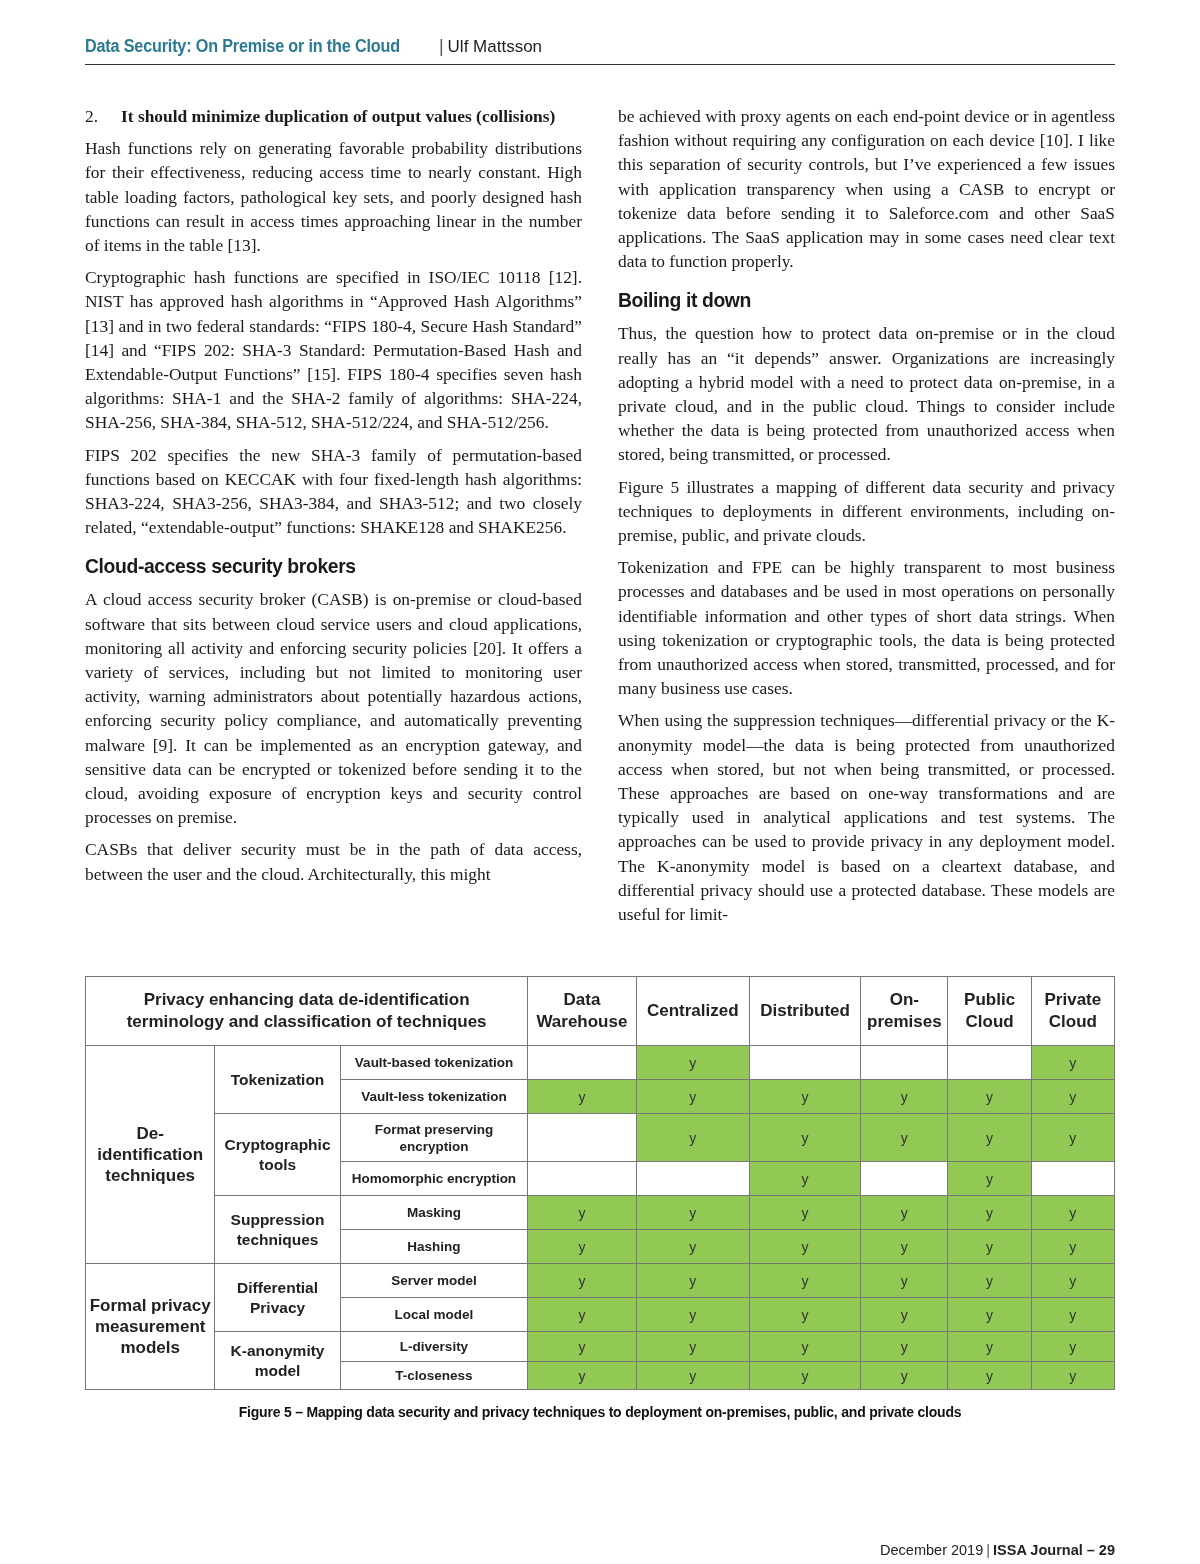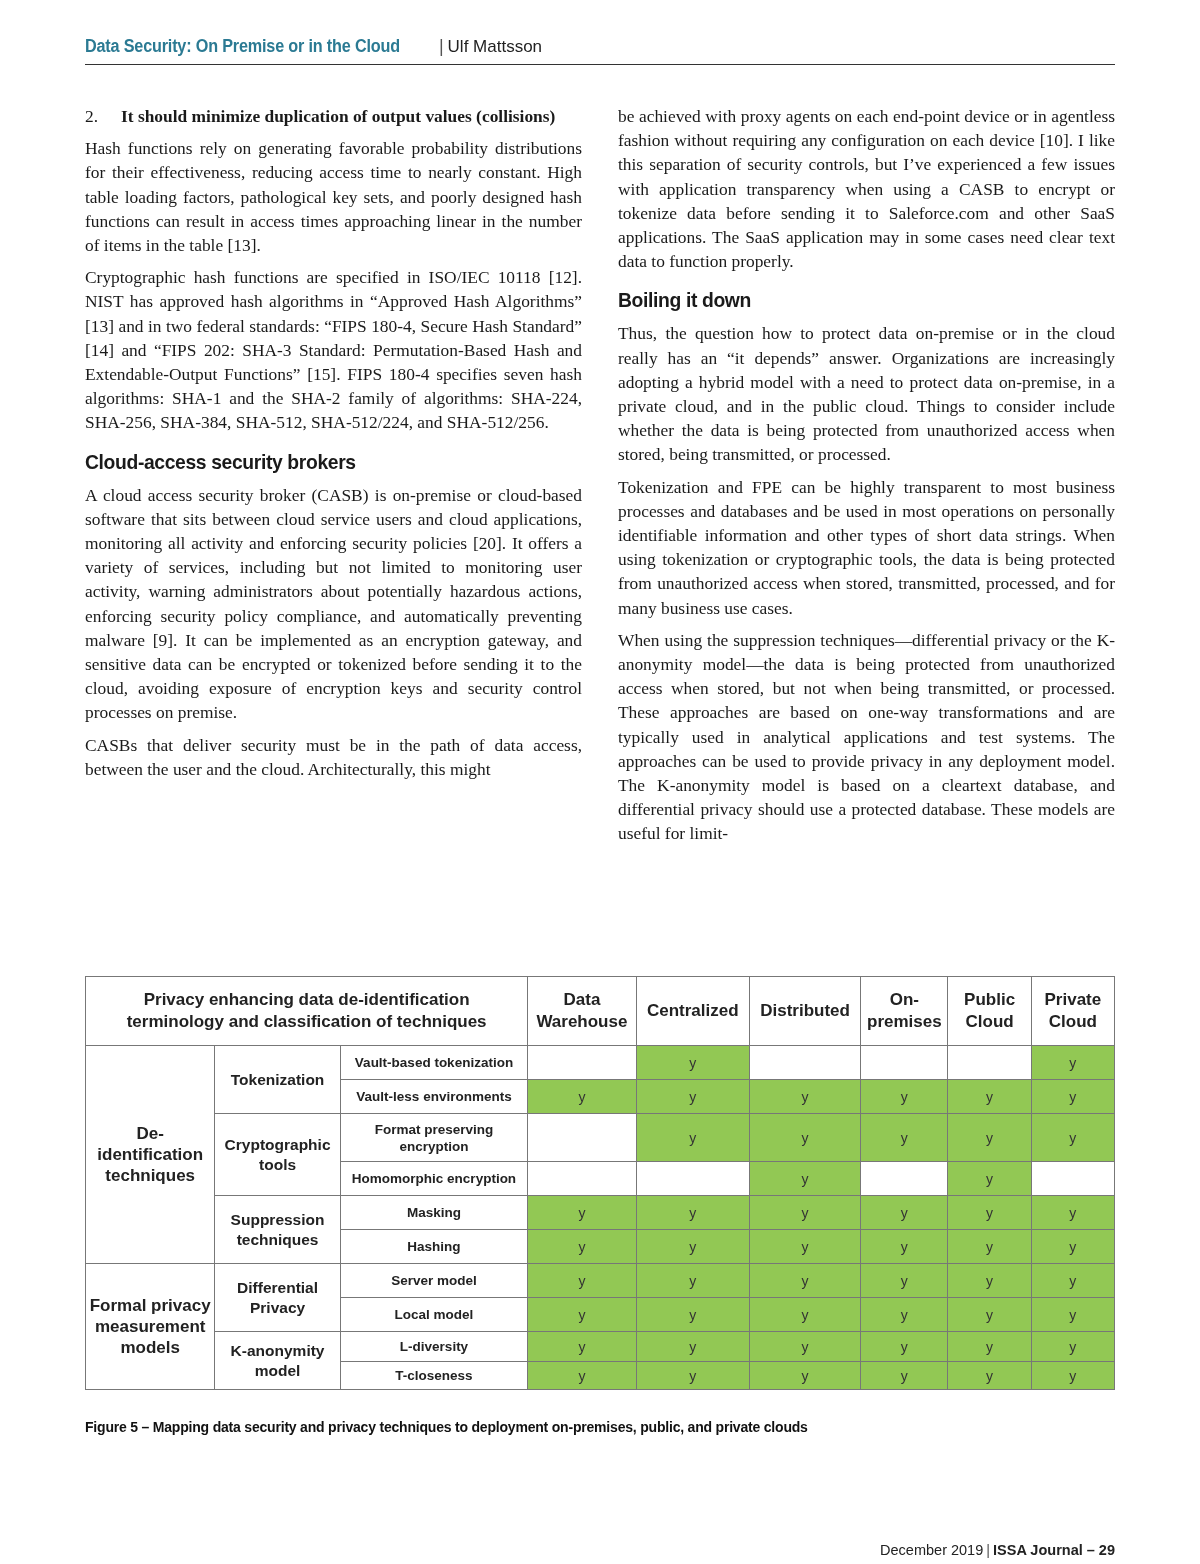--- a/index.html
+++ b/index.html
@@ -23,21 +23,21 @@
   table.fig { border-collapse: collapse; width: 1030px; font-family: "Liberation Sans", sans-serif; table-layout: fixed; }
   table.fig td, table.fig th { border: 1.5px solid #777; text-align: center; vertical-align: middle; padding: 0; }
   table.fig th { font-weight: bold; font-size: 17px; line-height: 22px; color: #222; height: 68px; }
   table.fig th.corner { font-size: 17px; }
   .grp { font-weight: bold; font-size: 17px; line-height: 21px; color: #222; }
   .sub { font-weight: bold; font-size: 15.5px; line-height: 20px; color: #222; }
   .tech { font-weight: bold; font-size: 13.5px; line-height: 17px; color: #222; }
   td.yes { background: #92c854; color: #333; font-size: 14px; border-color: #3d5a24; }
   td.no { background: #ffffff; }
   td.cell { font-size: 14px; }
-  .caption { margin-top: 29px; text-align: left; font-family: "Liberation Sans", sans-serif; font-weight: bold; font-size: 14px; color: #111; letter-spacing: -0.2px; }
+  .caption { margin-top: 14px; text-align: center; font-family: "Liberation Sans", sans-serif; font-weight: bold; font-size: 14px; color: #111; letter-spacing: -0.2px; }
 
   .footer { position: absolute; right: 85px; top: 1542px; font-family: "Liberation Sans", sans-serif; font-size: 14.5px; color: #222; white-space: nowrap; }
   .footer .sep { color: #555; margin: 0 3px; }
   .footer .journal { font-weight: bold; }
 </style>
 </head>
 <body>
 
 <div class="header">
   <div class="header-line">
@@ -45,29 +45,31 @@
   </div>
 </div>
 
 <div class="col col-left">
   <div class="list-item">
     <span class="list-num">2.</span>
     <span class="list-text">It should minimize duplication of output values (colli­sions)</span>
   </div>
   <p>Hash functions rely on generating favorable probability dis­tributions for their effectiveness, reducing access time to nearly constant. High table loading factors, pathological key sets, and poorly designed hash functions can result in access times approaching linear in the number of items in the table [13].</p>
   <p>Cryptographic hash functions are specified in ISO/IEC 10118 [12]. NIST has approved hash algorithms in “Approved Hash Algorithms” [13] and in two federal standards: “FIPS 180-4, Secure Hash Standard” [14] and “FIPS 202: SHA-3 Standard: Permutation-Based Hash and Extendable-Output Functions” [15]. FIPS 180-4 specifies seven hash algorithms: SHA-1 and the SHA-2 family of algorithms: SHA-224, SHA-256, SHA-384, SHA-512, SHA-512/224, and SHA-512/256.</p>
+  <p>FIPS 202 specifies the new SHA-3 family of permuta­tion-based functions based on KECCAK with four fixed-length hash algorithms: SHA3-224, SHA3-256, SHA3-384, and SHA3-512; and two closely related, “extendable-output” functions: SHAKE128 and SHAKE256.</p>
   <h2>Cloud-access security brokers</h2>
   <p>A cloud access security broker (CASB) is on-premise or cloud-based software that sits between cloud service users and cloud applications, monitoring all activity and enforcing security policies [20]. It offers a variety of services, including but not limited to monitoring user activity, warning administrators about potentially hazardous actions, enforcing security poli­cy compliance, and automatically preventing malware [9]. It can be implemented as an encryption gateway, and sensitive data can be encrypted or tokenized before sending it to the cloud, avoiding exposure of encryption keys and security control processes on premise.</p>
   <p>CASBs that deliver security must be in the path of data access, between the user and the cloud. Architecturally, this might</p>
 </div>
 
 <div class="col col-right">
   <p>be achieved with proxy agents on each end-point device or in agentless fashion without requiring any configuration on each device [10]. I like this separation of security controls, but I’ve experienced a few issues with application transparency when using a CASB to encrypt or tokenize data before send­ing it to Saleforce.com and other SaaS applications. The SaaS application may in some cases need clear text data to function properly.</p>
   <h2>Boiling it down</h2>
   <p>Thus, the question how to protect data on-premise or in the cloud really has an “it depends” answer. Organizations are increasingly adopting a hybrid model with a need to protect data on-premise, in a private cloud, and in the public cloud. Things to consider include whether the data is being protect­ed from unauthorized access when stored, being transmitted, or processed.</p>
+  <p>Figure 5 illustrates a mapping of different data security and privacy techniques to deployments in different environments, including on-premise, public, and private clouds.</p>
   <p>Tokenization and FPE can be highly transparent to most busi­ness processes and databases and be used in most operations on personally identifiable information and other types of short data strings.  When using tokenization or cryptograph­ic tools, the data is being protected from unauthorized access when stored, transmitted, processed, and for many business use cases.</p>
   <p>When using the suppression techniques—differential privacy or the K-anonymity model—the data is being protected from unauthorized access when stored, but not when being trans­mitted, or processed. These approaches are based on one-way transformations and are typically used in analytical applica­tions and test systems. The approaches can be used to provide privacy in any deployment model. The K-anonymity model is based on a cleartext database, and differential privacy should use a protected database. These models are useful for limit-</p>
 </div>
 
 <div class="figure">
   <table class="fig">
     <colgroup>
       <col style="width:129px">
         <col style="width:125px">
         <col style="width:187px">
@@ -95,21 +97,21 @@
           <td rowspan="2" class="sub">Tokenization</td>
           <td class="tech">Vault-based tokenization</td>
           <td class="cell no"></td>
           <td class="cell yes" style="background: rgb(146, 200, 84);">y</td>
           <td class="cell no"></td>
           <td class="cell no"></td>
           <td class="cell no"></td>
           <td class="cell yes" style="background: rgb(146, 200, 84);">y</td>
         </tr>
         <tr style="height: 34px;">
-          <td class="tech">Vault-less environments</td>
+          <td class="tech">Vault-less tokenization</td>
           <td class="cell yes" style="background: rgb(146, 200, 84);">y</td>
           <td class="cell yes" style="background: rgb(146, 200, 84);">y</td>
           <td class="cell yes" style="background: rgb(146, 200, 84);">y</td>
           <td class="cell yes" style="background: rgb(146, 200, 84);">y</td>
           <td class="cell yes" style="background: rgb(146, 200, 84);">y</td>
           <td class="cell yes" style="background: rgb(146, 200, 84);">y</td>
         </tr>
         <tr style="height: 48px;">
           <td rowspan="2" class="sub">Cryptographic tools</td>
           <td class="tech">Format preserving encryption</td>

